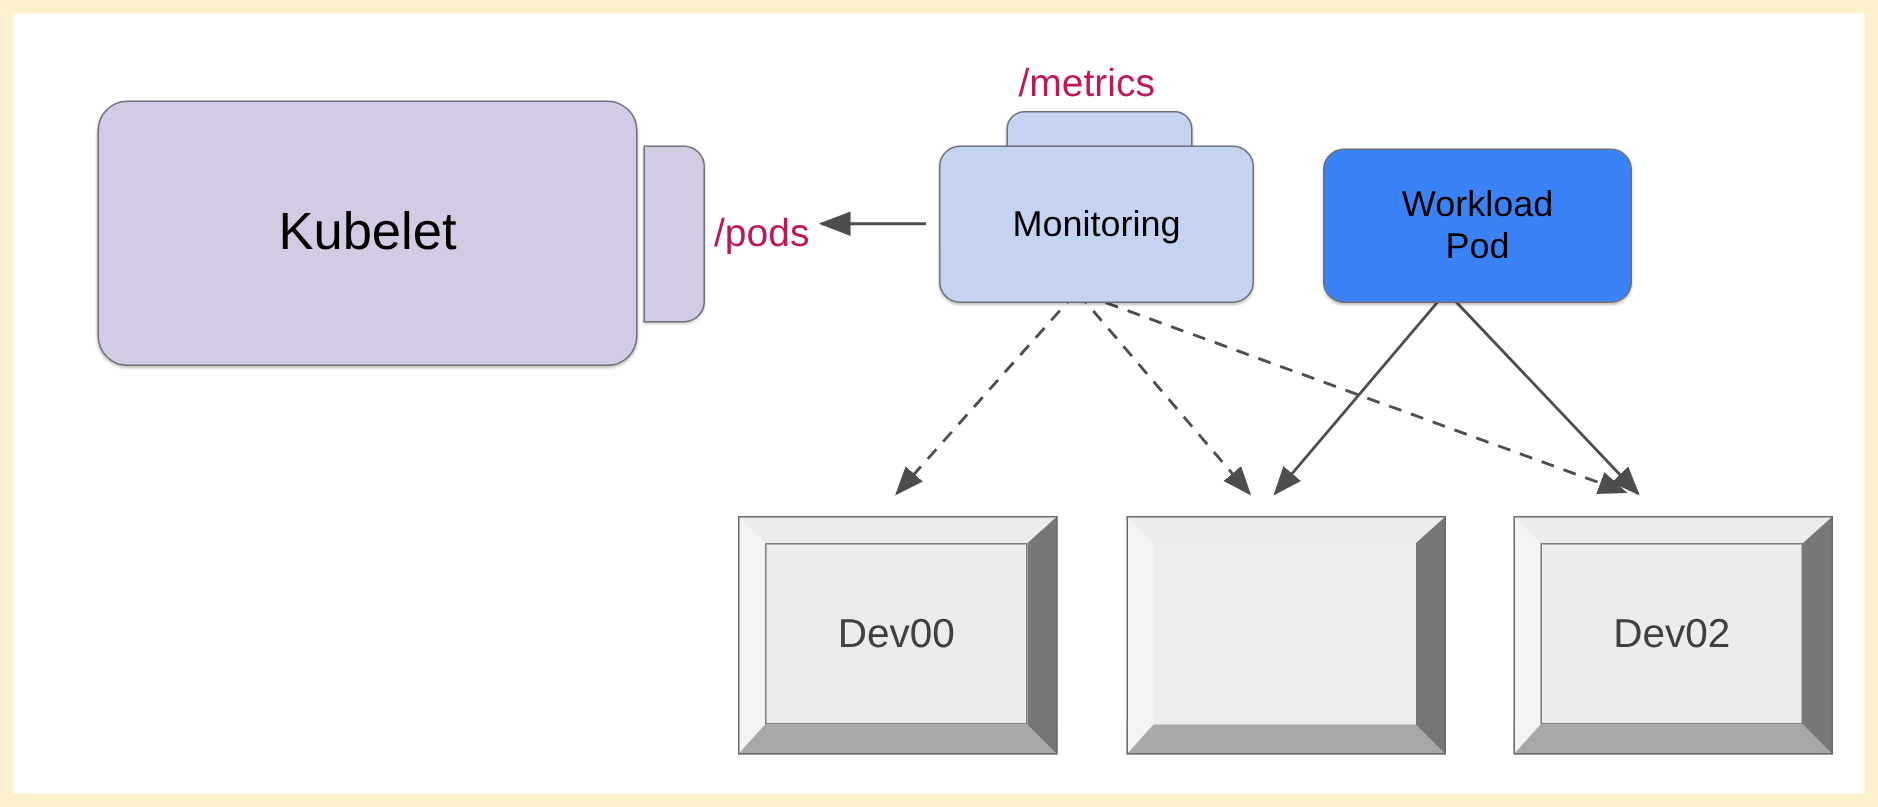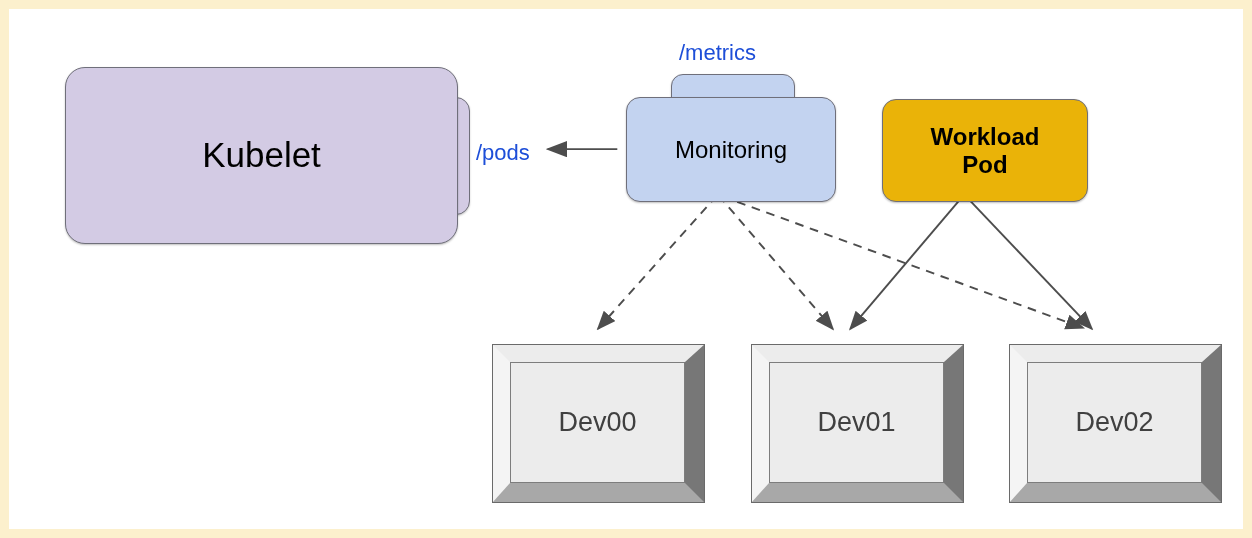--- a/index.html
+++ b/index.html
@@ -33,21 +33,21 @@
     display: flex;
     align-items: center;
     justify-content: center;
     text-align: center;
     color: #000000;
     line-height: 1.16;
     box-shadow: 0 1px 2px rgba(0,0,0,0.25);
   }
   .node-kubelet {
     left: 56px; top: 58px;
-    width: 393px; height: 177px;
+    width: 360px; height: 177px;
     background: #d3cbe4;
     border-radius: 20px;
     font-size: 35px;
     z-index: 3;
   }
   .tab {
     position: absolute;
     box-sizing: border-box;
     border: 1.6px solid #6f6f7a;
     box-shadow: 0 1px 2px rgba(0,0,0,0.22);
@@ -69,31 +69,30 @@
   .tab-metrics {
     left: 662px; top: 65px;
     width: 124px; height: 34px;
     background: #c3d3f0;
     border-radius: 12px 12px 0 0;
     z-index: 1;
   }
   .node-workload {
     left: 873px; top: 90px;
     width: 206px; height: 103px;
-    background: #eab308;
+    background: #3b82f6;
     font-size: 24px;
     z-index: 3;
-    font-weight: bold;
   }
 
   
   .edge-label {
     position: absolute;
-    font-size: 22px;
-    color: #1d4ed8;
+    font-size: 26px;
+    color: #be185d;
     white-space: nowrap;
     z-index: 4;
   }
   .label-pods { left: 467px; top: 131px; }
   .label-metrics { left: 670px; top: 31px; }
 
   
   .device {
     position: absolute;
     top: 335px;
@@ -184,20 +183,19 @@
       <span>Pod</span>
     </span>
   </div>
 
   <div class="device dev0">
     <div class="bevel"></div>
     <div class="inner">Dev00</div>
   </div>
   <div class="device dev1">
     <div class="bevel"></div>
-    <div class="inner">Dev01</div>
   </div>
   <div class="device dev2">
     <div class="bevel"></div>
     <div class="inner">Dev02</div>
   </div>
 
 </div>
 
 </body></html>

